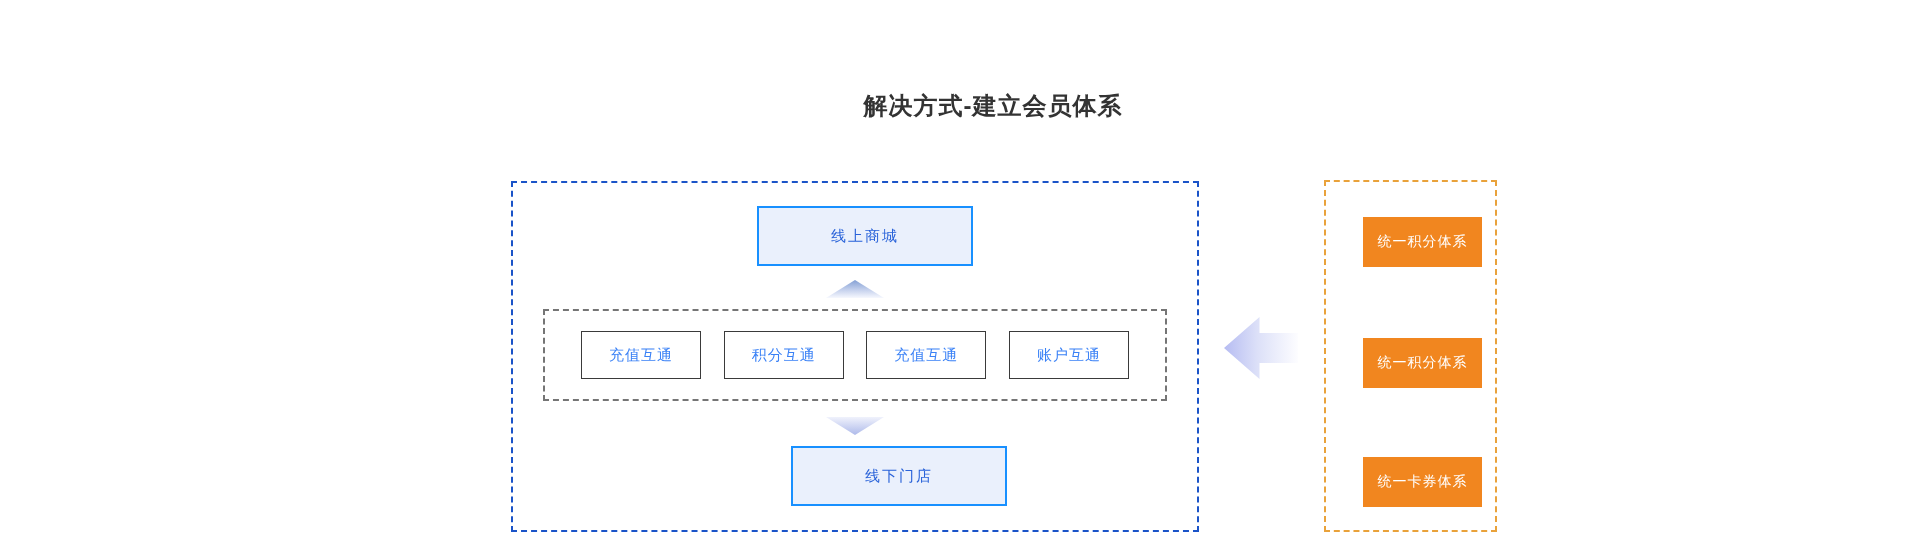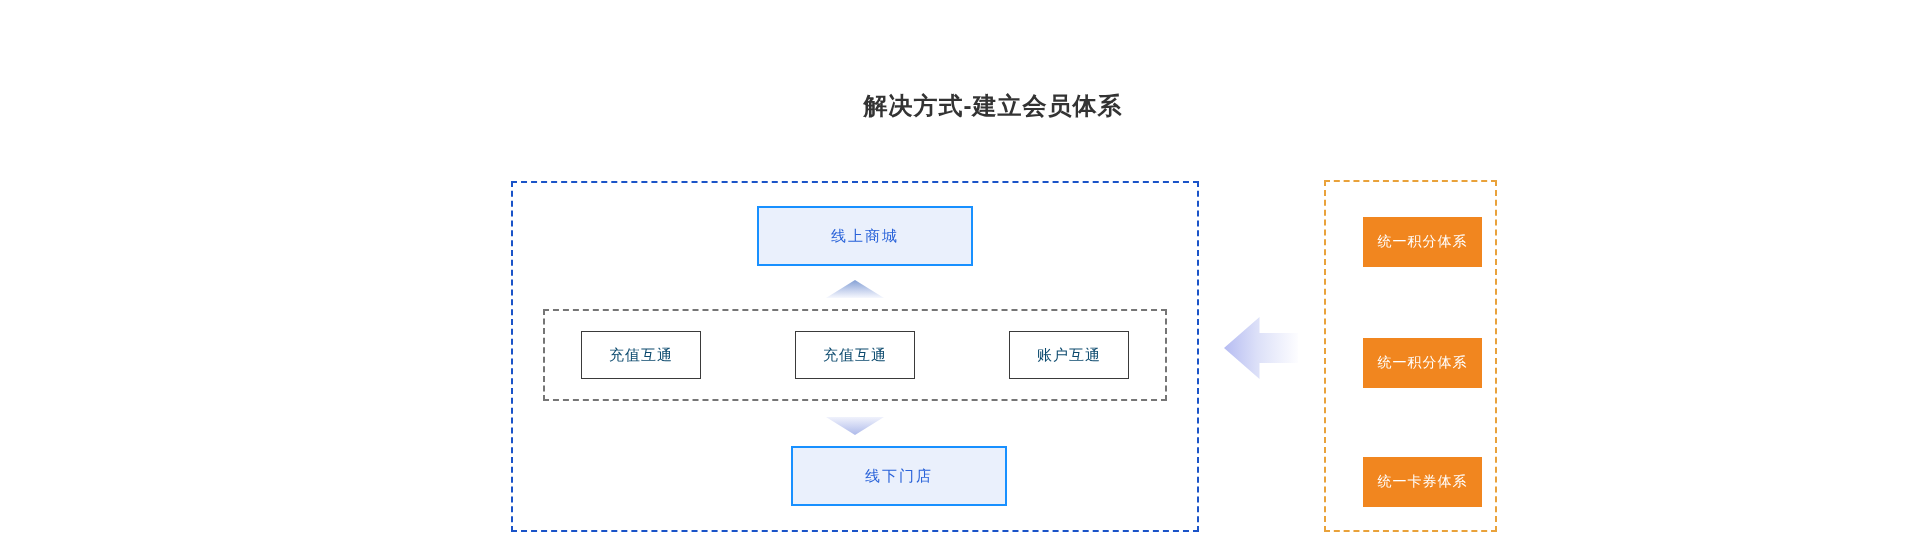--- a/index.html
+++ b/index.html
@@ -63,21 +63,21 @@
     border: 2px dashed #757575;
     display: flex;
     align-items: center;
     justify-content: space-between;
     padding: 0 25px;
   }
   .interop-box {
     width: 120px; height: 48px;
     border: 1px solid #3A3A3A;
     background: #ffffff;
-    color: #0c4a6e;
+    color: #3b82f6;
     font-size: 15px;
     letter-spacing: 1px;
     display: flex; align-items: center; justify-content: center;
   }
   
   .arrow-left {
     position: absolute;
     left: 1180px; top: 273px;
     width: 74px; height: 62px;
     clip-path: polygon(0% 50%, 48% 0%, 48% 26%, 100% 26%, 100% 74%, 48% 74%, 48% 100%);
@@ -117,20 +117,23 @@
     <span>线上商城</span>
   </div>
 
   <div class="arrow-v arrow-up"></div>
 
   <div class="gray-group">
     <div class="interop-box">
       <span>充值互通</span>
     </div>
     <div class="interop-box">
+      <span>积分互通</span>
+    </div>
+    <div class="interop-box">
       <span>充值互通</span>
     </div>
     <div class="interop-box">
       <span>账户互通</span>
     </div>
   </div>
 
   <div class="arrow-v arrow-down"></div>
 
   <div class="node-box node-offline">

